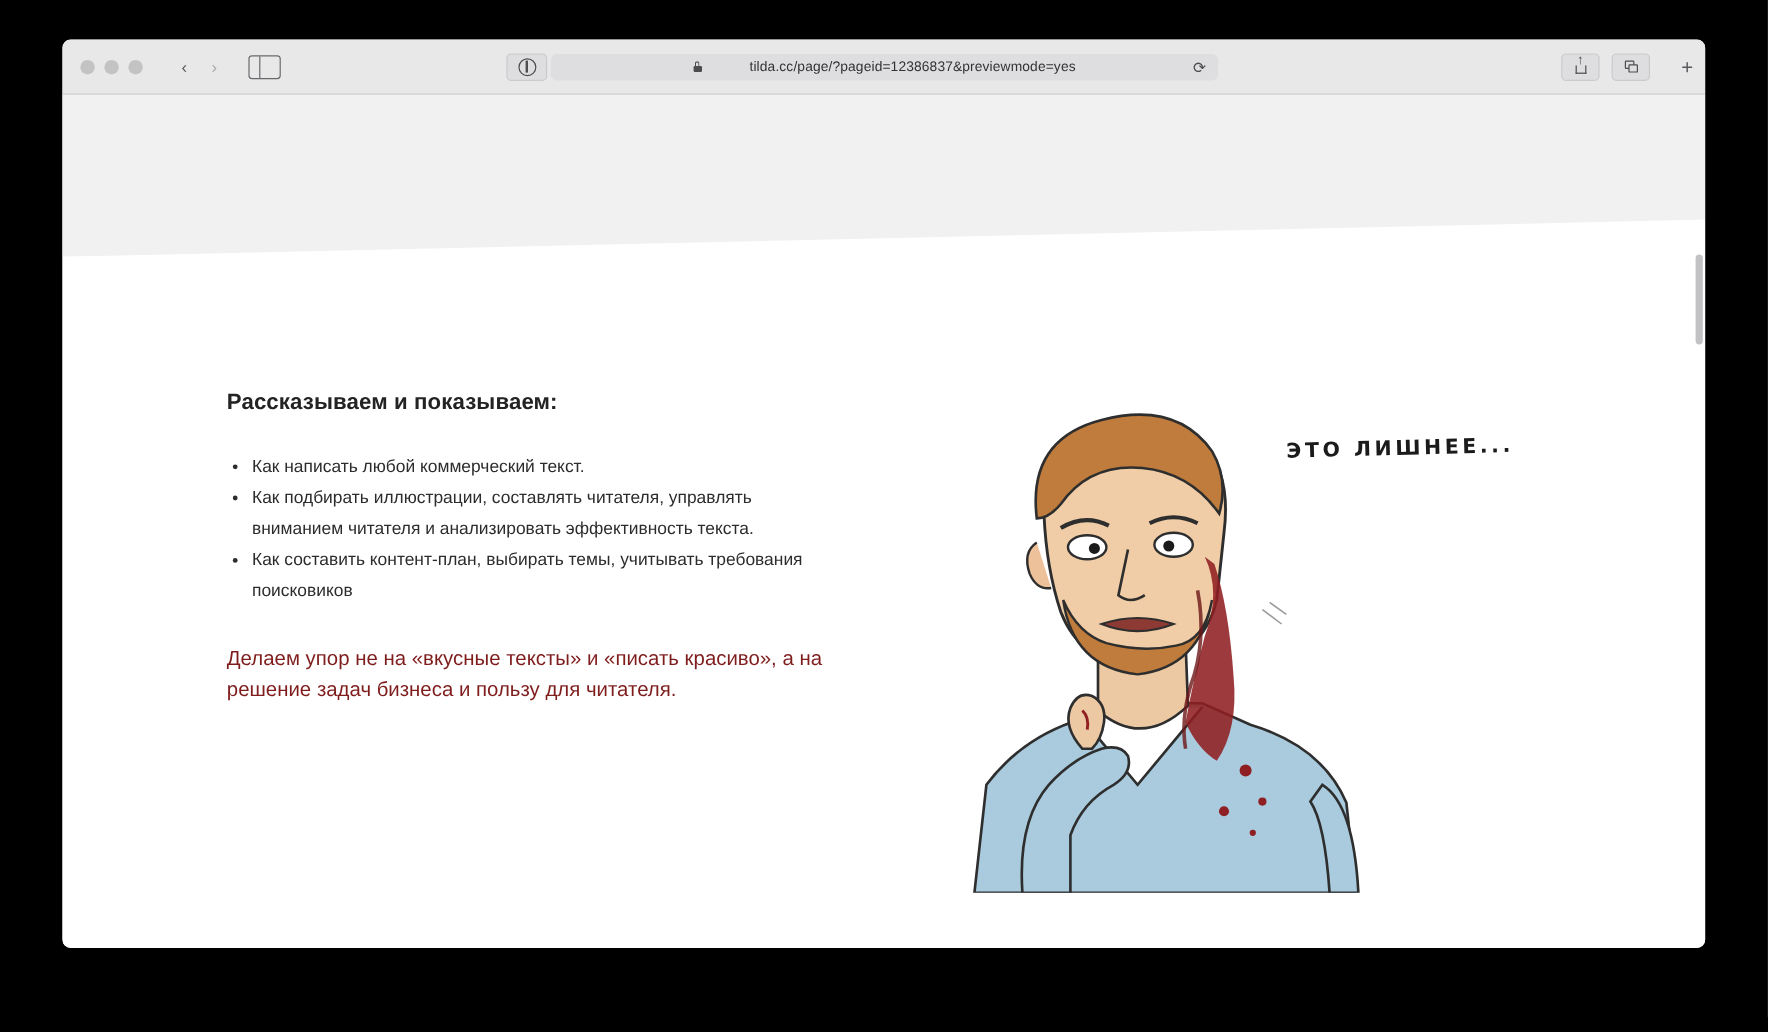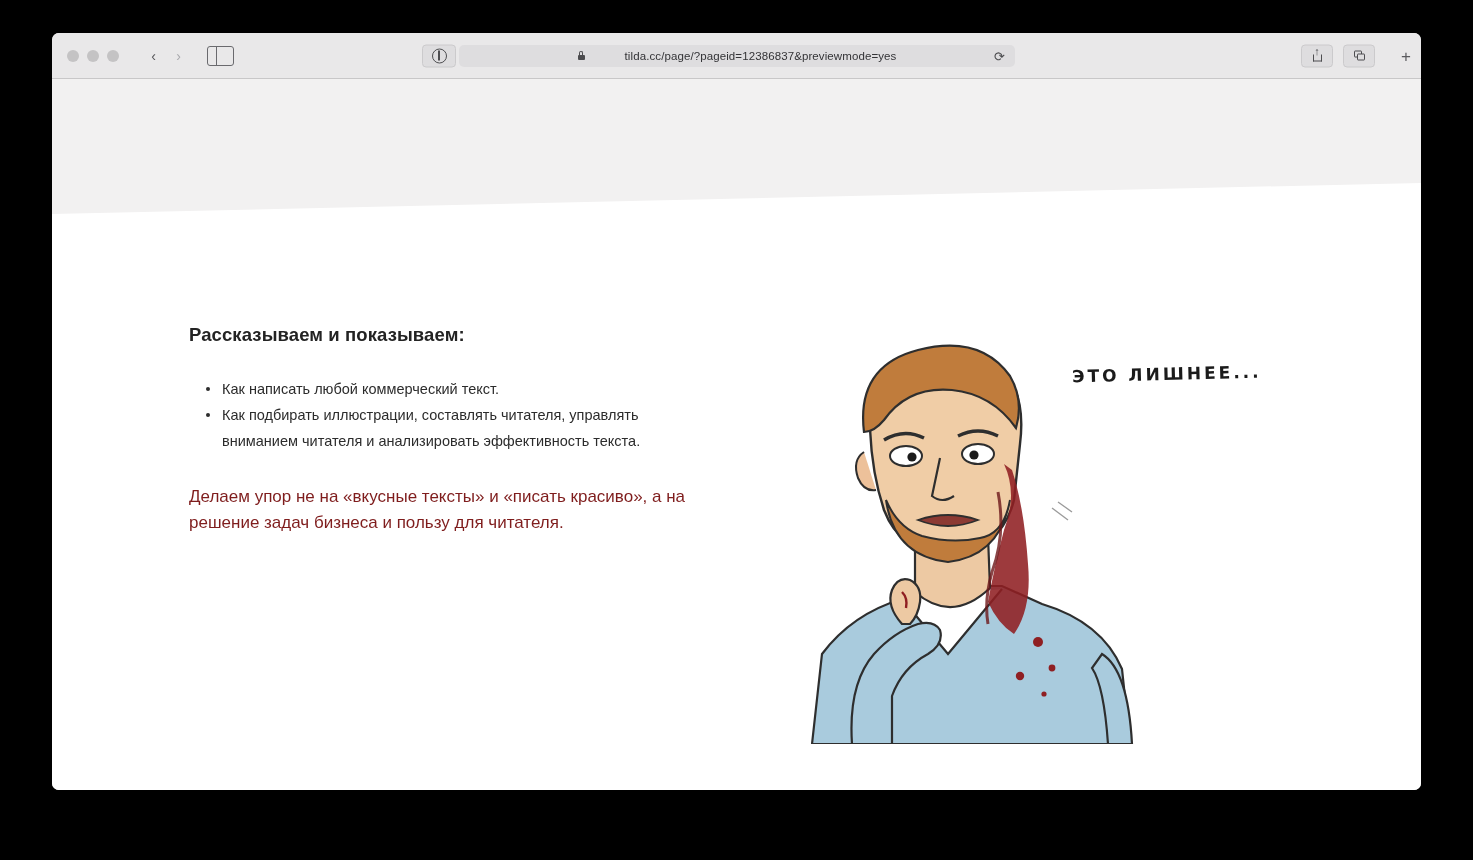--- a/index.html
+++ b/index.html
@@ -242,21 +242,20 @@
     font-weight: 300;
   }
 
   
   .page {
     position: relative;
     width: 1369px;
     height: 712px;
     background: #ffffff;
     overflow: hidden;
-    padding-left: 36px;
   }
 
   .grey-band {
     position: absolute;
     left: 0; top: 0;
     width: 1369px;
     height: 135px;
     background: #f2f1f1;
     clip-path: polygon(0 0, 100% 0, 100% 104px, 0 135px);
   }
@@ -271,21 +270,21 @@
   .heading {
     font-size: 18.5px;
     font-weight: bold;
     color: #232323;
     margin: 0 0 30px 0;
     letter-spacing: 0.1px;
   }
 
   ul.bullets {
     list-style: none;
-    margin: 16px;
+    margin: 4px;
     padding: 0;
   }
   ul.bullets li {
     position: relative;
     padding-left: 17px;
     font-size: 14.5px;
     line-height: 26px;
     color: #2c2c2c;
     margin-bottom: 0px;
     max-width: 500px;
@@ -395,20 +394,21 @@
     <div class="page">
 
       <div class="grey-band"></div>
 
       <div class="content">
         <h2 class="heading">Рассказываем и показываем:</h2>
 
         <ul class="bullets">
           <li>Как написать любой коммерческий текст.</li>
           <li>Как подбирать иллюстрации, составлять читателя, управлять вниманием читателя и анализировать эффективность текста.</li>
+          <li>Как составить контент-план, выбирать темы, учитывать требования поисковиков</li>
         </ul>
 
         <p class="paragraph">Делаем упор не на «вкусные тексты» и «писать красиво», а на решение задач бизнеса и пользу для читателя.</p>
       </div>
 
       <div class="illustration">
         <svg width="560" height="420" viewBox="0 0 560 420">
 
           <path d="M60 420 L70 330 Q100 290 150 275 L190 262 L250 262 L290 280 Q350 298 370 345 L378 420 Z" fill="#a9cbdd" stroke="#2e2e2e" stroke-width="2.2"></path>
 

